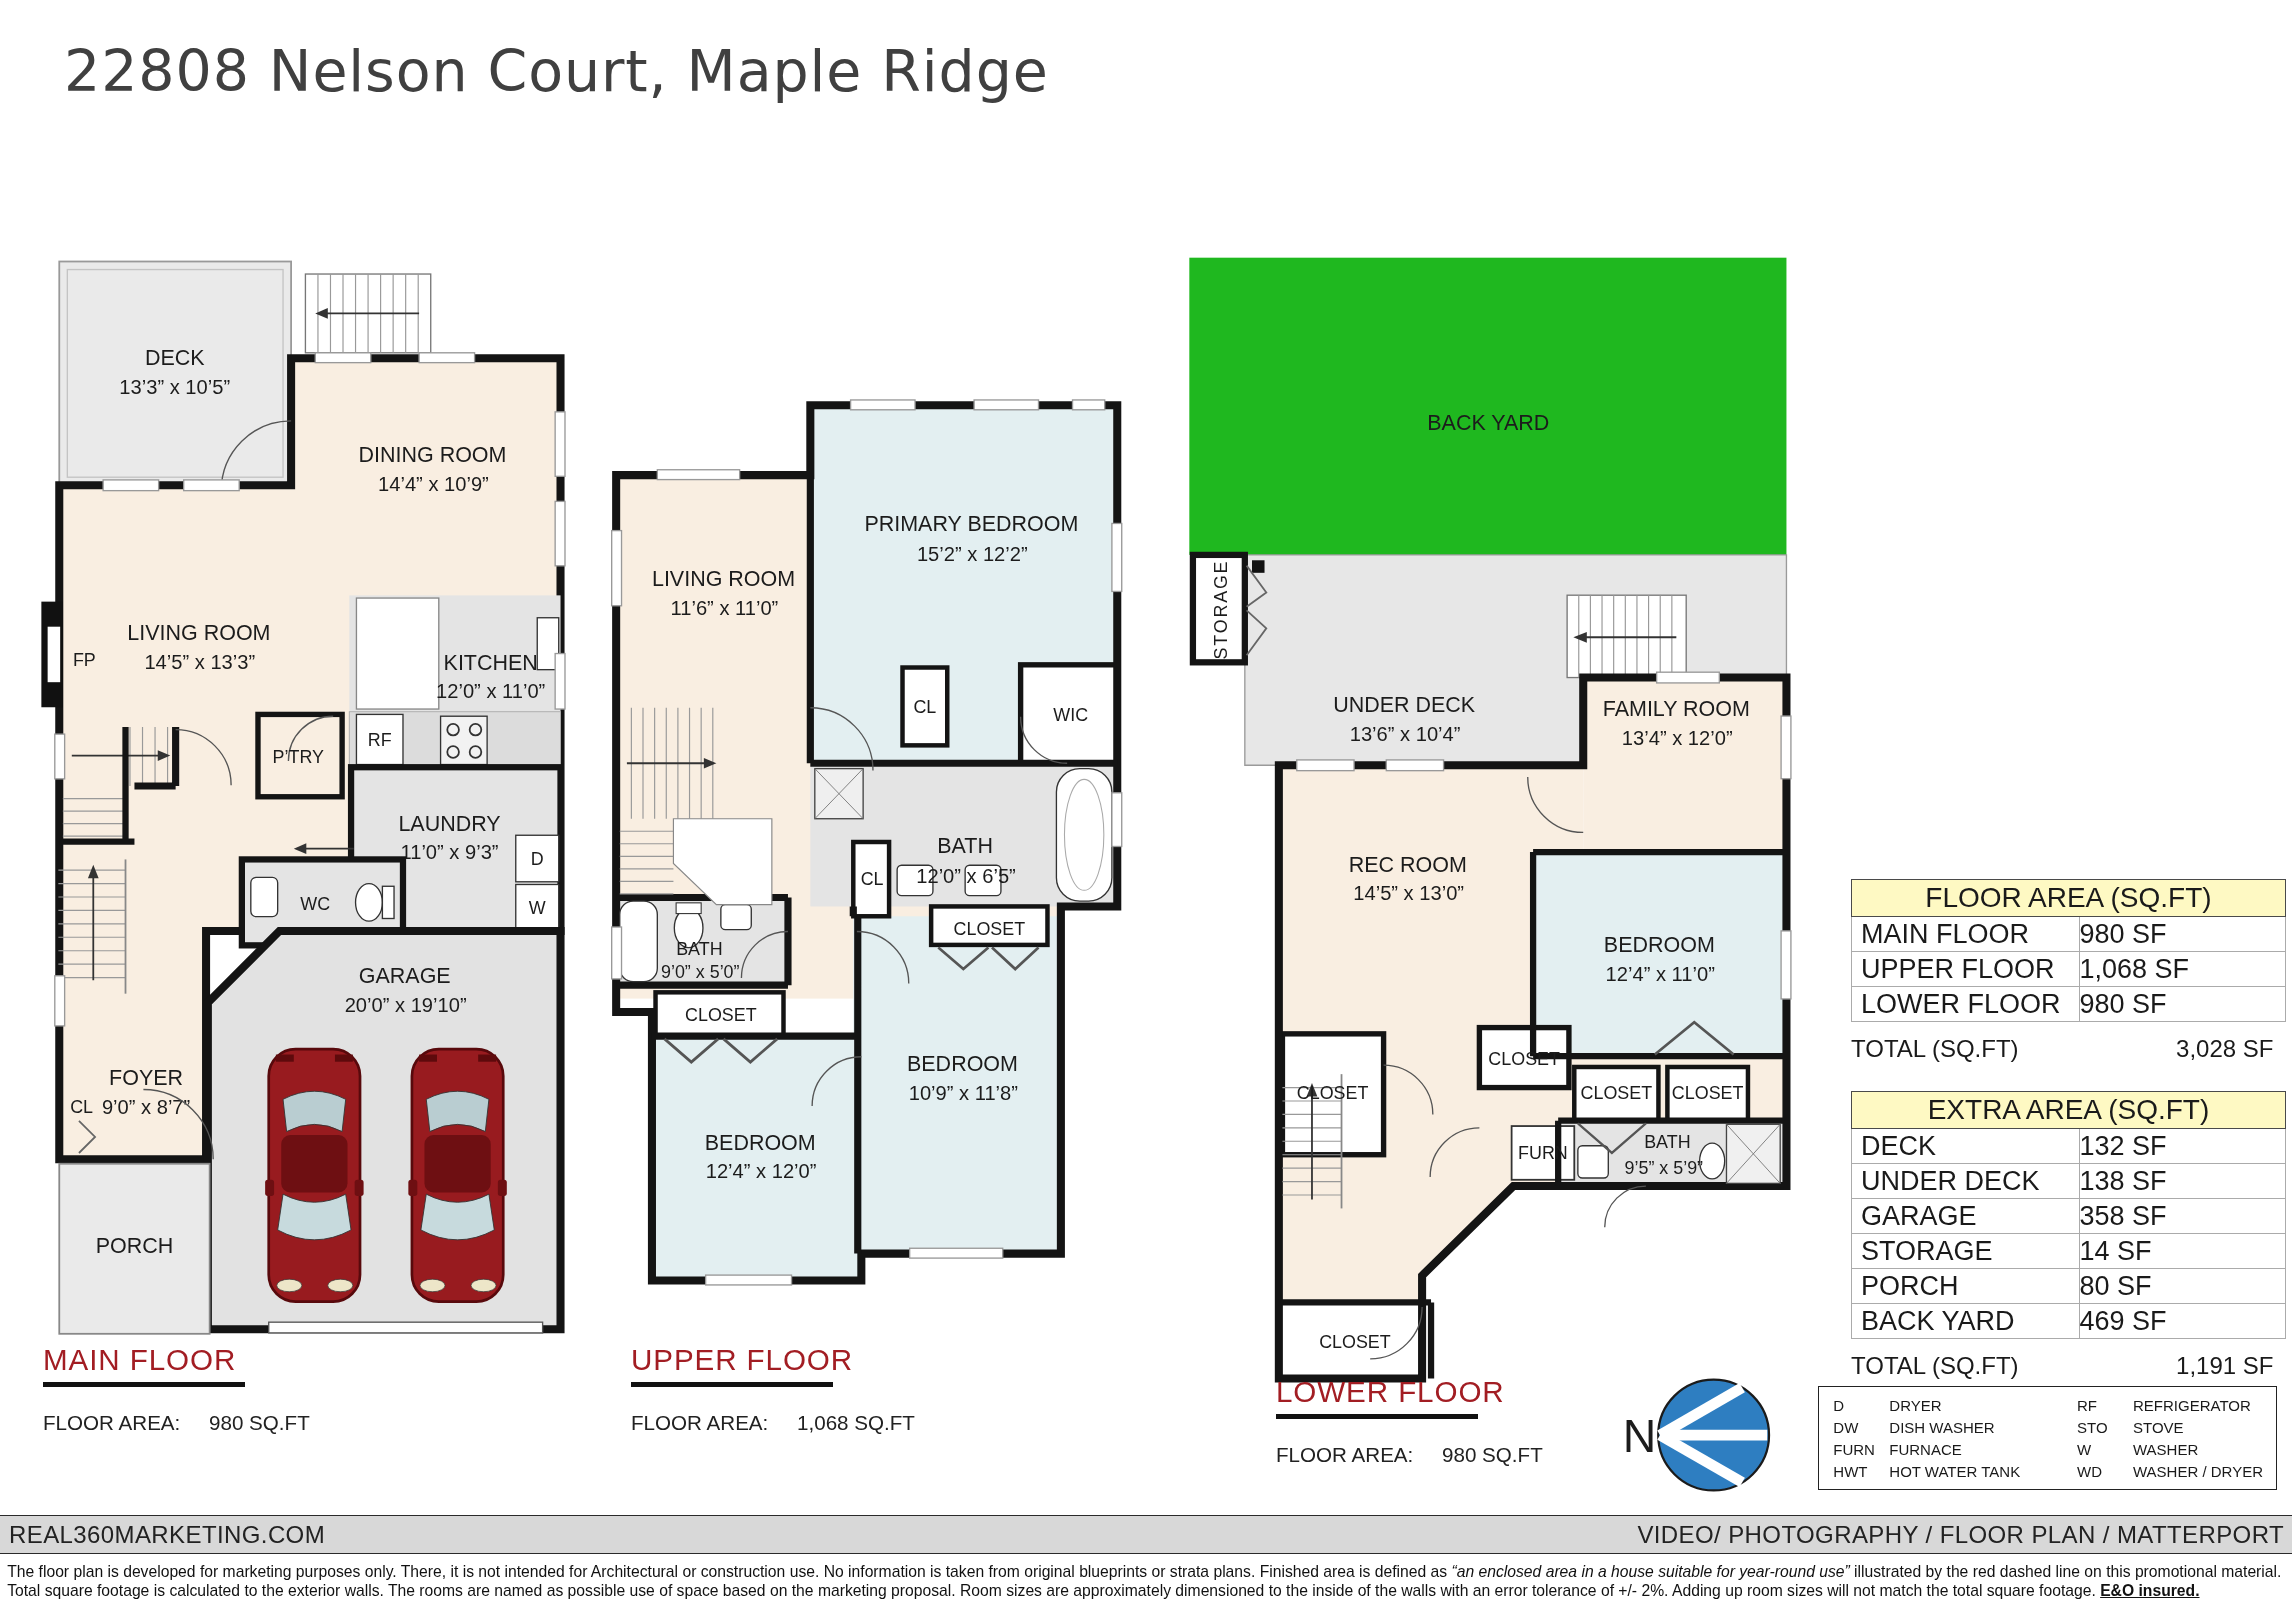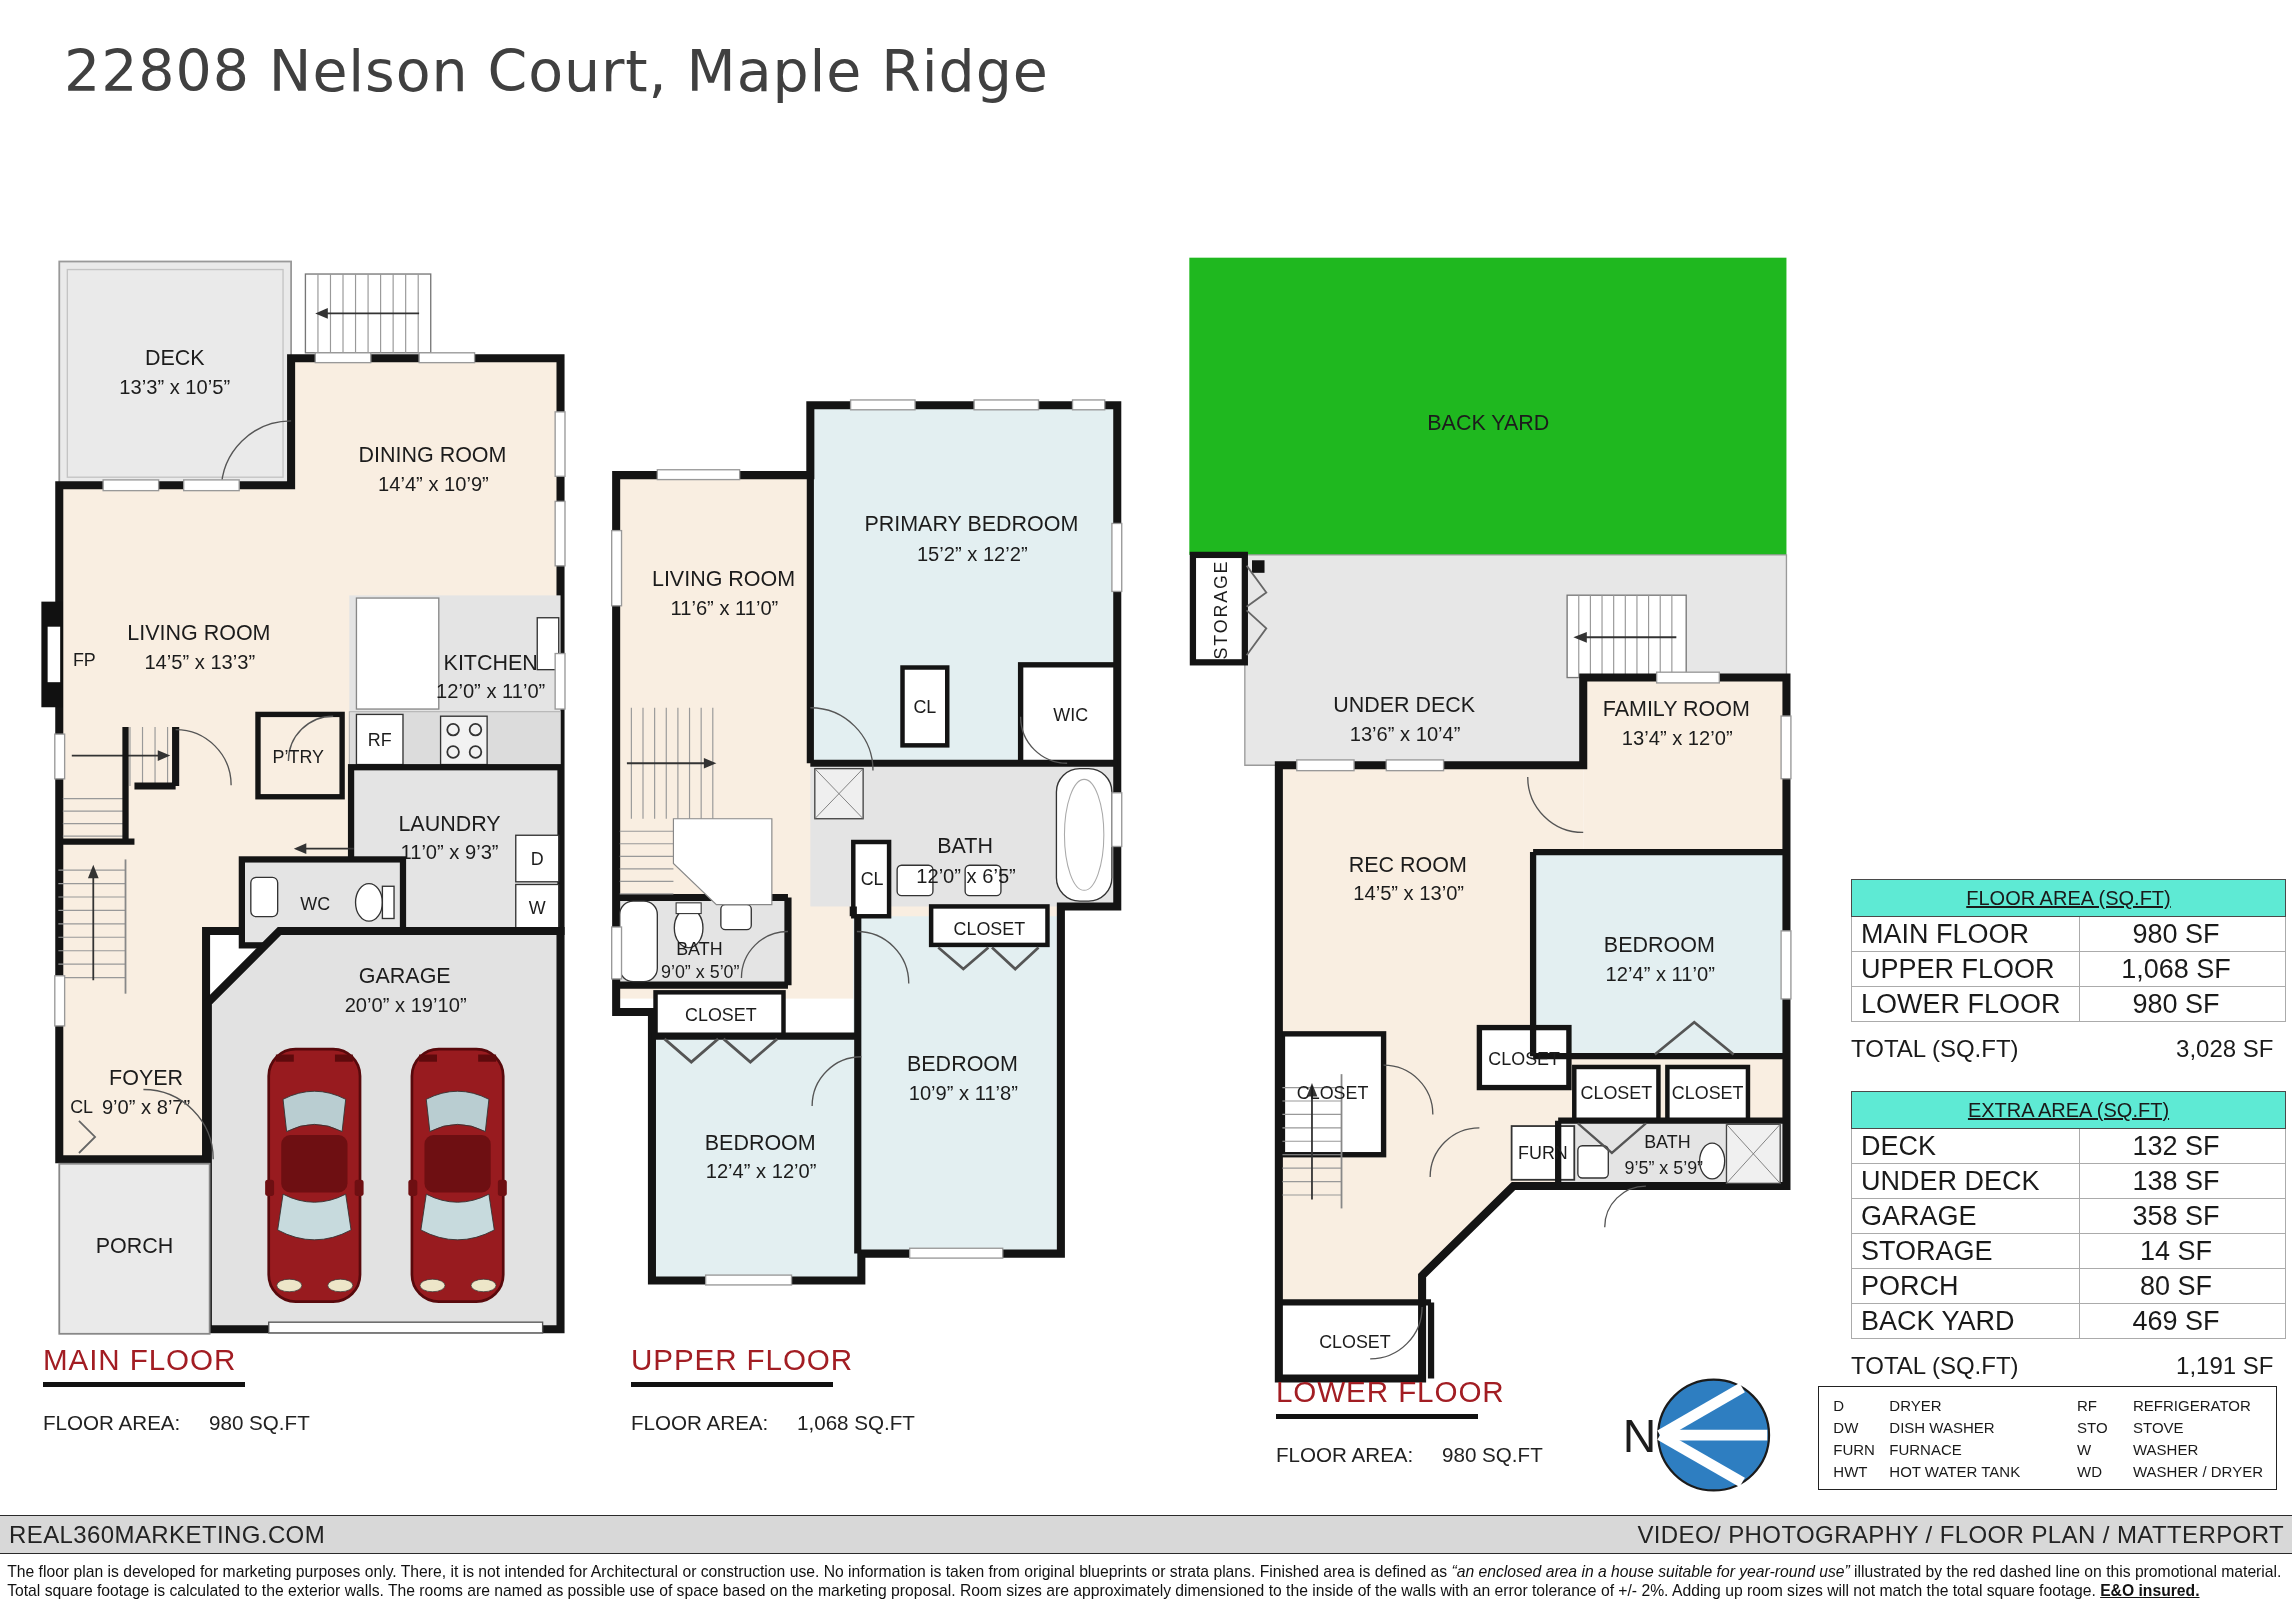--- a/index.html
+++ b/index.html
@@ -10,26 +10,26 @@
          color:#404040;letter-spacing:0.9px;}
   svg text{font-family:"Liberation Sans",sans-serif;fill:#1c1c1c;}
   .rm{font-size:24px;}
   .rd{font-size:22.5px;}
   .sm{font-size:20px;}
   .floor-label .fl-name{font-size:29.6px;color:#A21D23;letter-spacing:0.9px;}
   .floor-label .fl-rule{height:4.5px;background:#111;margin-top:5.4px;}
   .floor-label .fl-area{margin-top:24px;font-size:20.6px;color:#222;}
   .floor-label .fl-area .fl-cap{display:inline-block;width:166px;}
   .area-table{position:absolute;width:435px;}
-  .at-header{background:#5eead4;border:1.8px solid #4a4a4a;text-align:center;height:36px;
-             line-height:36px;font-size:20px;text-decoration:underline;}
+  .at-header{background:#fef9c3;border:1.8px solid #4a4a4a;text-align:center;height:36px;
+             line-height:36px;font-size:28px;}
   .at-row{display:flex;height:34px;line-height:34px;background:#fff;
           border:1.3px solid #ABABAB;border-top:none;}
   .at-label{flex:1;padding-left:9px;font-size:27px;}
-  .at-value{width:193px;text-align:center;padding-right:12.5px;border-left:1.3px solid #ABABAB;font-size:27px;}
+  .at-value{width:193px;text-align:left;padding-right:12.5px;border-left:1.3px solid #ABABAB;font-size:27px;}
   .at-total{display:flex;margin-top:13.4px;font-size:24px;}
   .at-total .tv{margin-left:auto;padding-right:12.5px;}
   .legend{position:absolute;left:1818px;top:1386px;width:457px;height:102px;border:1.8px solid #222;background:#fff;}
   .lg-col{position:absolute;top:8px;}
   .lg-row{display:flex;font-size:15px;line-height:22px;}
   .lg-abbr{width:56px;}
   .footerbar{left:0;top:1515px;width:2293px;height:39px;background:#D8D8D8;
              border-top:1.8px solid #2a2a2a;border-bottom:1.8px solid #2a2a2a;box-sizing:border-box;}
   .fb-left{position:absolute;left:9px;top:5.4px;font-size:24px;color:#222;letter-spacing:0.4px;}
   .fb-right{position:absolute;right:9px;top:5.4px;font-size:24px;color:#222;letter-spacing:0.4px;text-align:center;}

